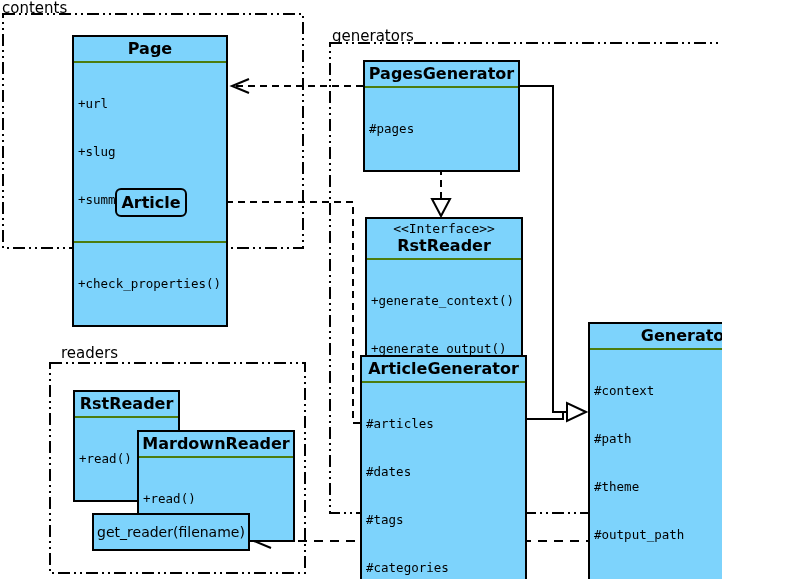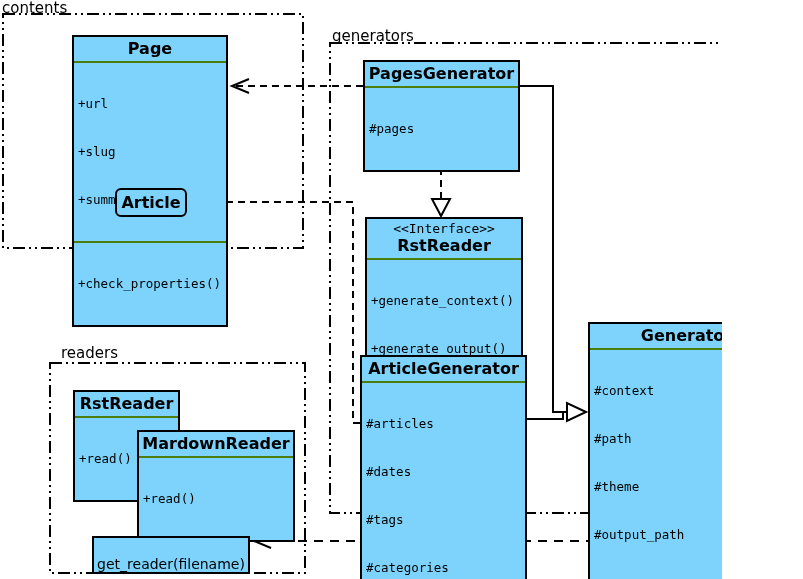--- a/index.html
+++ b/index.html
@@ -124,17 +124,17 @@
     </div>
   </div>
 
   <div class="uml-box" style="left:137px;top:430px;width:158px;">
     <div class="uml-title">MardownReader</div>
     <div class="sec">
       <div>+read()</div>
     </div>
   </div>
 
-  <div class="uml-box fn-box" style="left:92px;top:536px;width:158px;height:38px;align-items:flex-end;">
+  <div class="uml-box fn-box" style="left:92px;top:513px;width:158px;height:38px;">
     <span>get_reader(filename)</span>
   </div>
 
 </div>
 
 </body></html>

